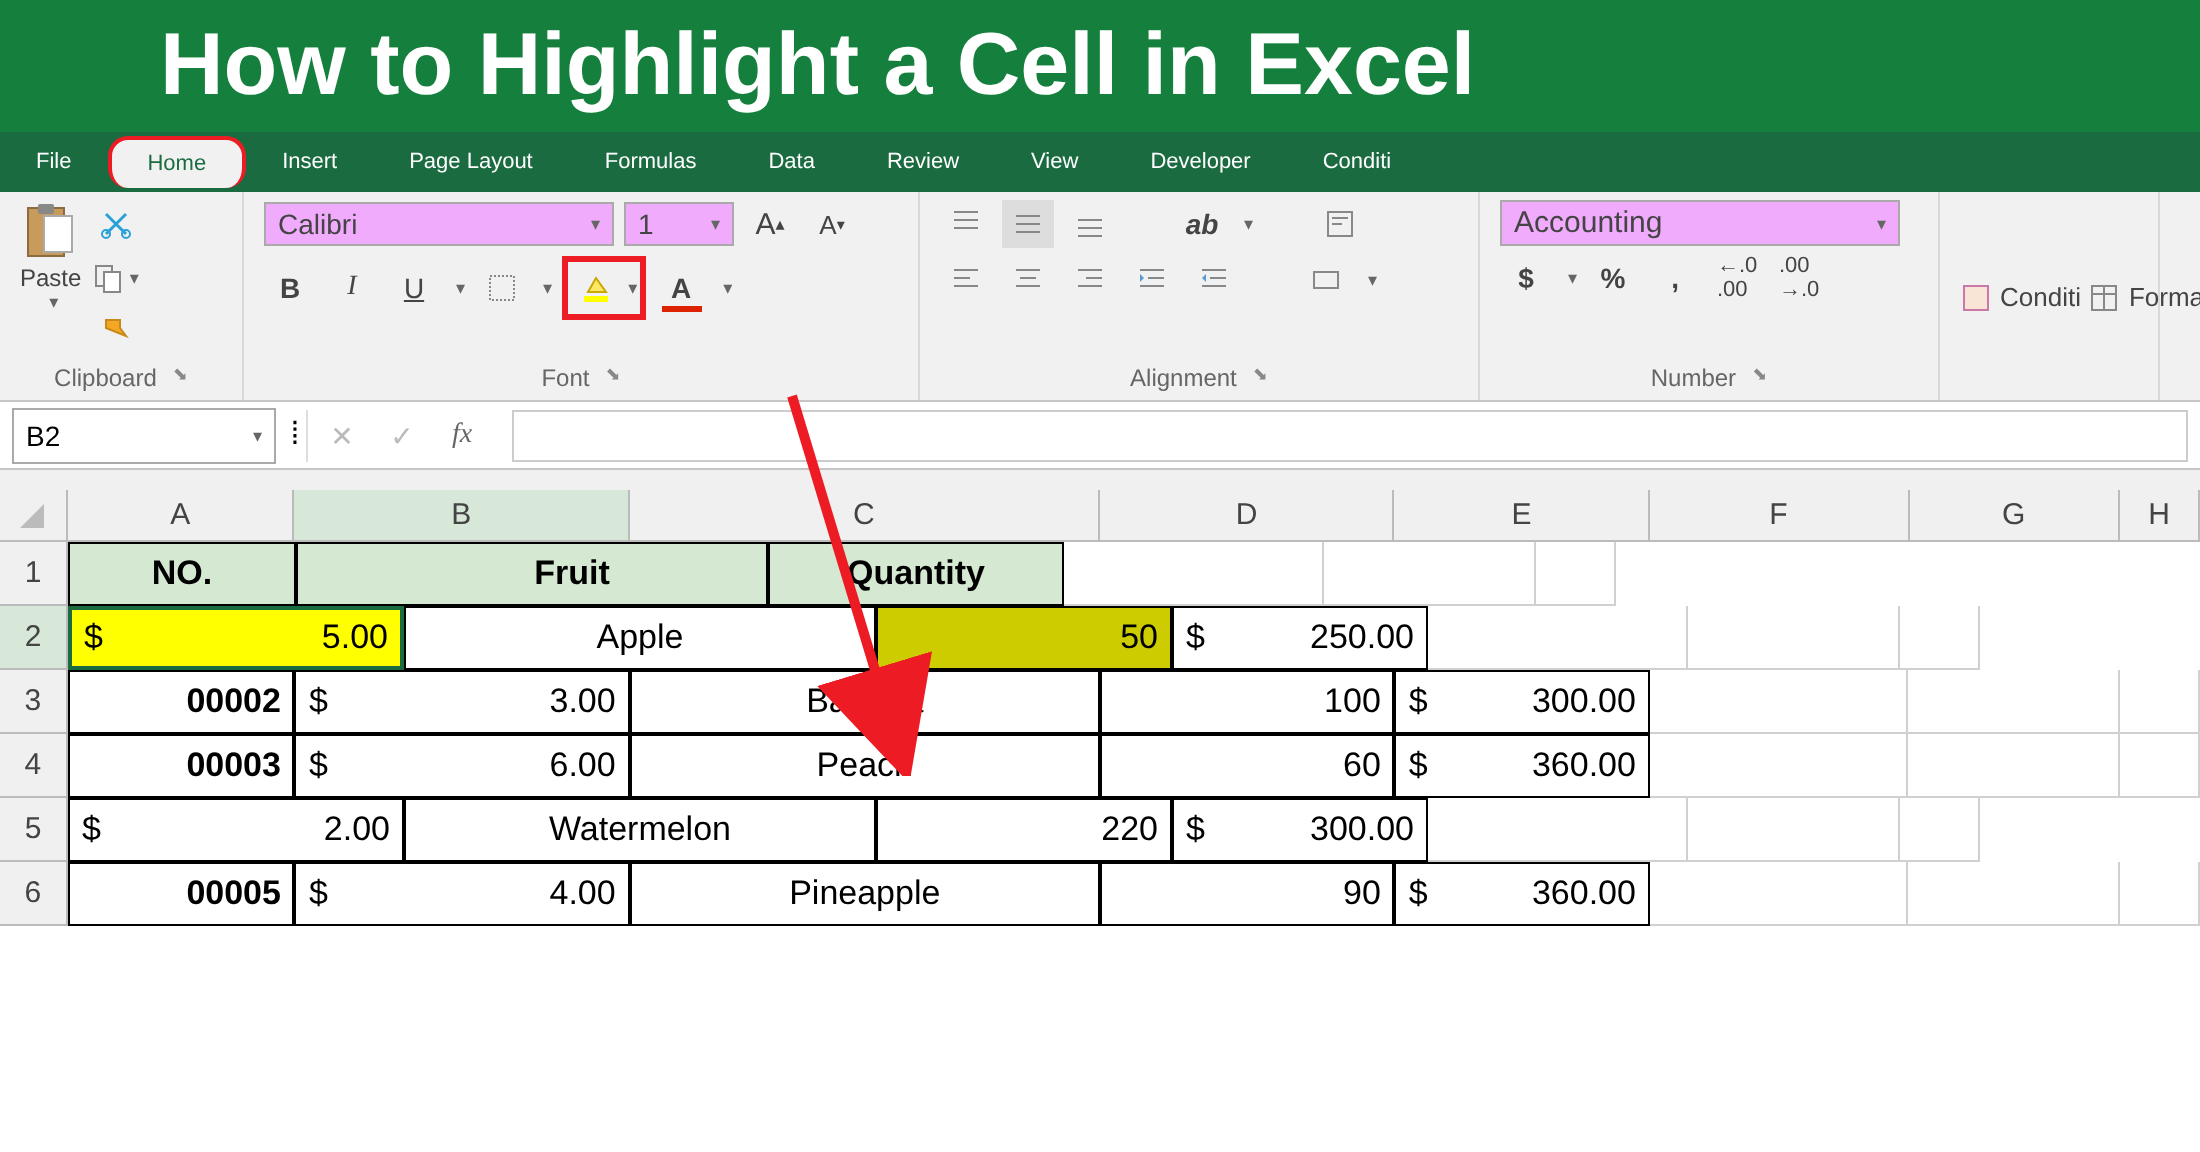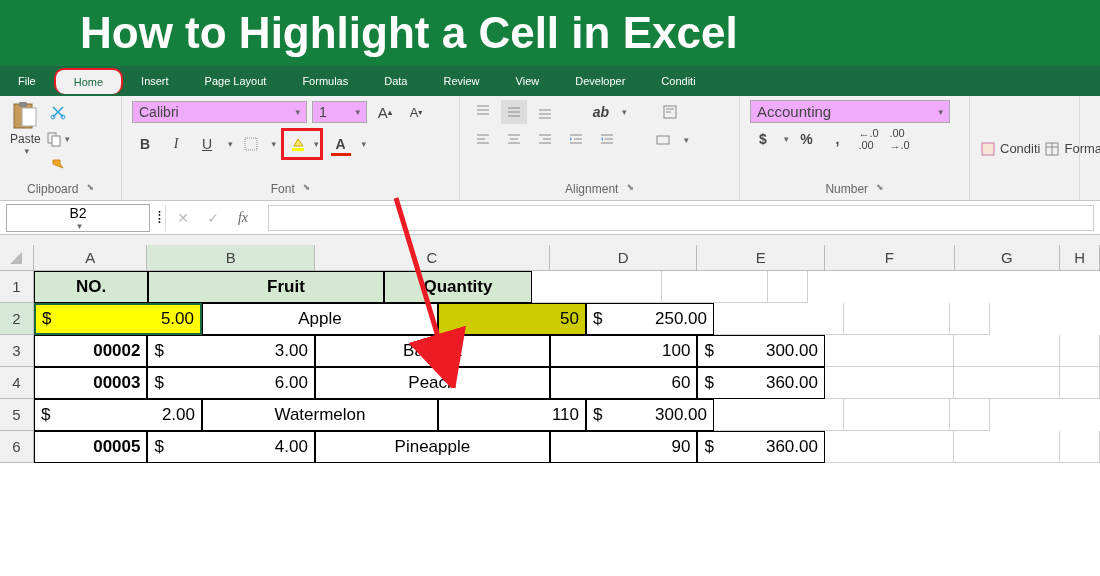--- a/index.html
+++ b/index.html
@@ -26,21 +26,21 @@
     .btn-sm { width: 26px; height: 24px; display: flex; align-items: center; justify-content: center; cursor: pointer; font-size: 14px; color: #444; }
     .dropdown-arrow { font-size: 9px; color: #666; margin-left: 3px; }
     
     .fill-highlight { border: 3px solid #ED1C24; padding: 1px; }
     
     .styles-col { display: flex; flex-direction: row; gap: 4px; font-size: 13px; color: #444; }
     
     .dialog-launcher { font-size: 9px; color: #888; cursor: pointer; }
     
     .formula-bar { background: #fff; border-bottom: 1px solid #c5c5c5; height: 34px; display: flex; align-items: center; padding: 3px 6px; gap: 4px; }
-    .name-box { border: 1px solid #aaa; width: 144px; height: 28px; padding: 0 6px; display: flex; align-items: center; justify-content: space-between; font-size: 14px; flex-direction: column; }
+    .name-box { border: 1px solid #aaa; width: 132px; height: 28px; padding: 0 6px; display: flex; align-items: center; justify-content: space-between; font-size: 14px; }
     .fx-box { border: 1px solid #ccc; flex: 1; height: 26px; padding: 0 6px; display: flex; align-items: center; }
     .fx-btn { font-style: italic; font-family: 'Times New Roman', serif; color: #666; margin-right: 8px; }
     
     .grid { position: relative; }
     .col-headers { display: flex; background: #e8e8e8; }
     .corner { width: 34px; height: 26px; background: #f0f0f0; border-right: 1px solid #bbb; border-bottom: 1px solid #bbb; display: flex; align-items: center; justify-content: center; }
     .col-h { height: 26px; border-right: 1px solid #bbb; border-bottom: 1px solid #bbb; display: flex; align-items: center; justify-content: center; font-size: 15px; color: #444; background: #f0f0f0; }
     .col-h.sel { background: #d8e8d8; }
     
     .row { display: flex; }
@@ -378,21 +378,21 @@
         <div class="cell" style="width: 106px;"></div>
         <div class="cell" style="width: 40px;"></div>
       </div>
       <div class="row">
         <div class="row-h" style="height: 32px;">5</div>
         <div class="cell data-cell price-col" style="width: 168px;">
           <span>$</span>
           <span>2.00</span>
         </div>
         <div class="cell data-cell fruit-col" style="width: 236px;">Watermelon</div>
-        <div class="cell data-cell qty-col" style="width: 148px;">110</div>
+        <div class="cell data-cell qty-col" style="width: 148px;">220</div>
         <div class="cell data-cell sale-col" style="width: 128px;">
           <span>$</span>
           <span>300.00</span>
         </div>
         <div class="cell" style="width: 130px;"></div>
         <div class="cell" style="width: 106px;"></div>
         <div class="cell" style="width: 40px;"></div>
       </div>
       <div class="row">
         <div class="row-h" style="height: 32px;">6</div>

